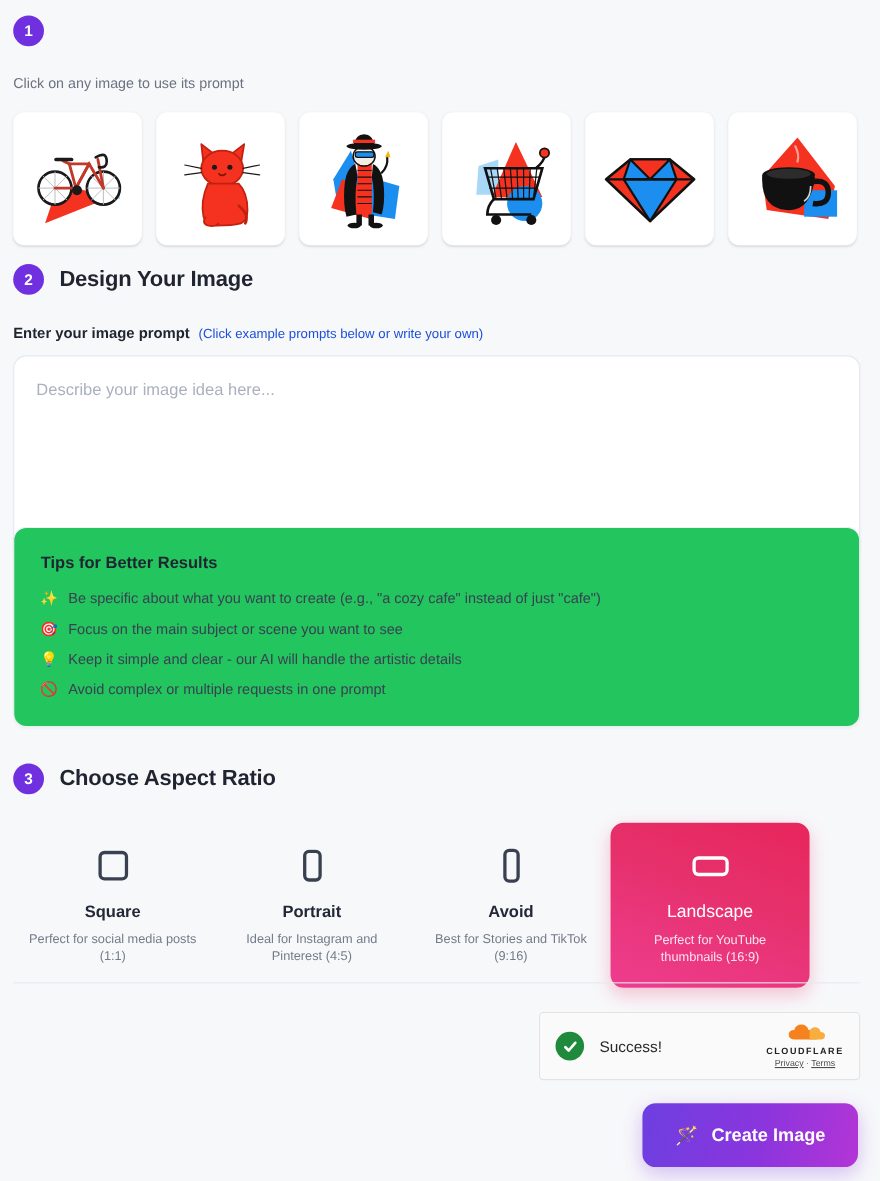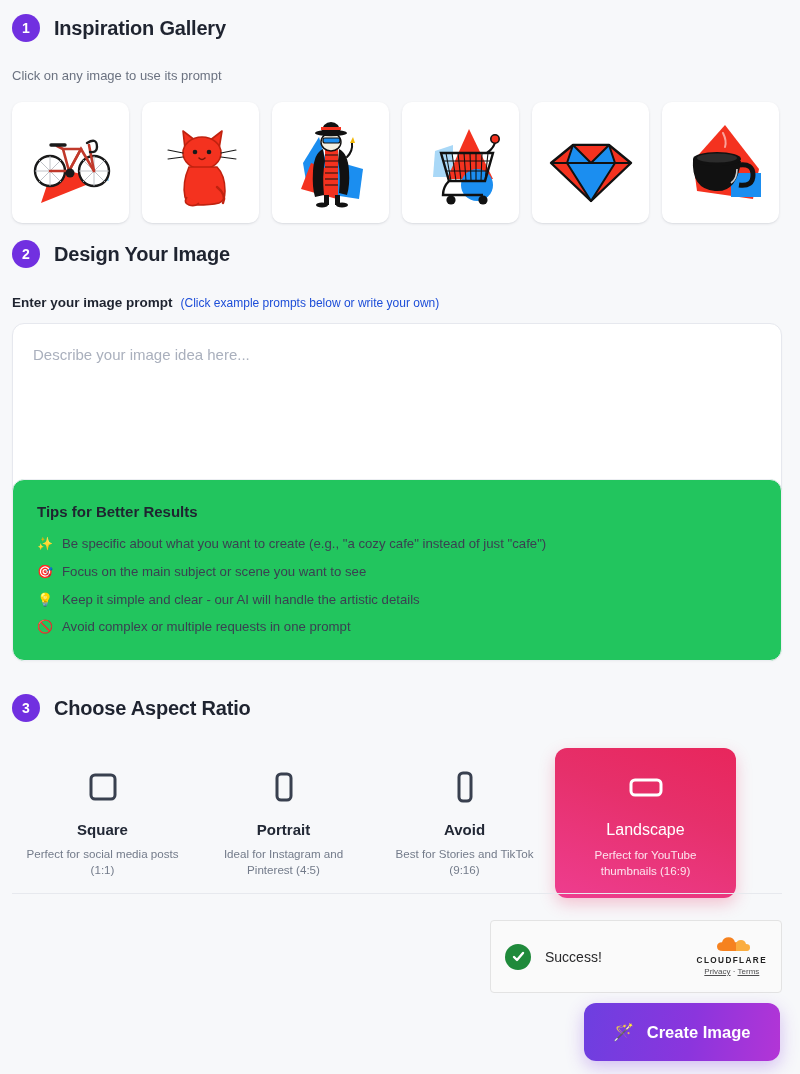--- a/index.html
+++ b/index.html
@@ -181,21 +181,21 @@
     width: 770px;
     height: 1px;
     background: #e7e9ee;
   }
 
   
   .turnstile {
     position: absolute;
     left: 490px; top: 920px;
     width: 292px;
-    height: 73px;
+    height: 62px;
     background: #fafafa;
     border: 1px solid #e3e3e3;
     border-radius: 4px;
     display: flex;
     align-items: center;
     padding: 0 14px;
   }
   .ts-check {
     width: 26px; height: 26px;
     border-radius: 50%;
@@ -254,21 +254,20 @@
   .wand-icon { font-size: 17px; line-height: 1; }
 </style>
 </head>
 <body>
 
 <div class="page">
 
   <div class="gallery-wrap">
     <div class="section-head">
       <div class="step-badge">1</div>
-      <div class="section-title">Inspiration Gallery</div>
     </div>
     <div class="gallery-sub">Click on any image to use its prompt</div>
 
     <div class="gallery-row">
 
       <div class="gallery-card">
         <span>
         <svg width="96" height="96" viewBox="0 0 96 96">
           <polygon points="18,88 30,52 78,64" fill="#f4321f"></polygon>
           <rect x="60" y="56" width="26" height="10" fill="#a9d8f7"></rect>

